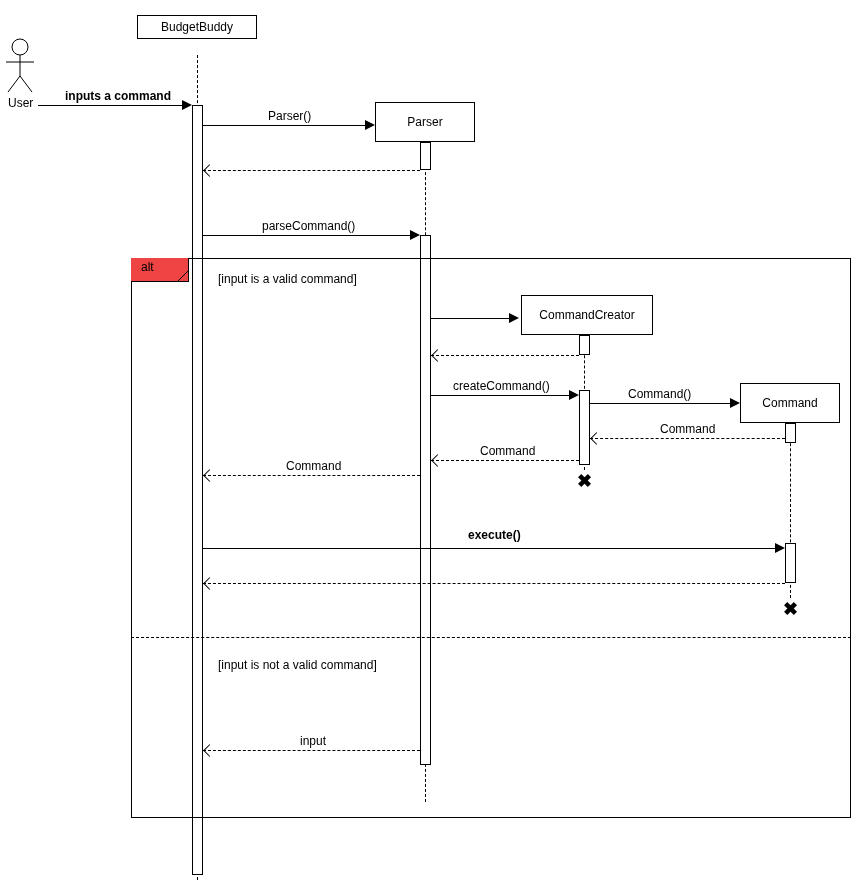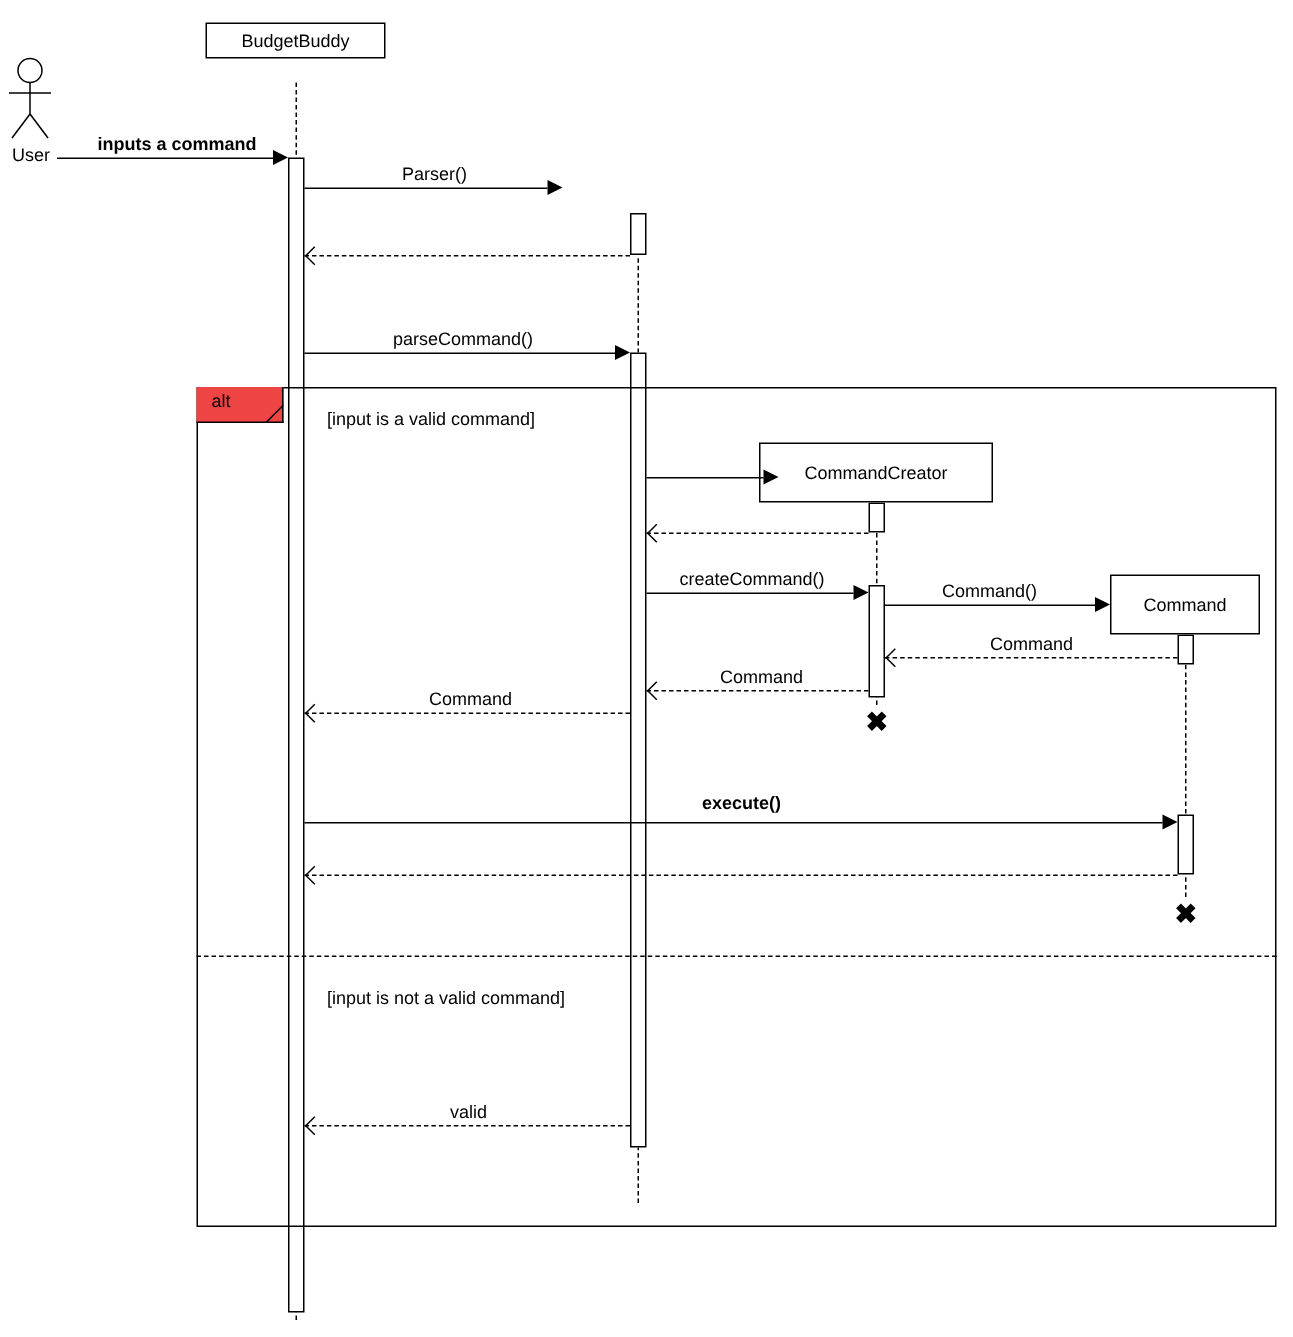--- a/index.html
+++ b/index.html
@@ -110,23 +110,26 @@
       <line x1="18" y1="38" x2="30" y2="54" stroke="#000"></line>
     </svg>
   </div>
   <div class="label" style="left:8px; top:96px;">User</div>
 
   <div class="box" style="left:137px; top:15px; width:120px; height:24px;">
     <span>BudgetBuddy</span>
   </div>
   <div class="lifeline" style="left:197px; top:55px; height:825px;"></div>
 
+  <div class="box" style="left:375px; top:102px; width:100px; height:40px;">
+    <span>Parser</span>
+  </div>
   <div class="lifeline" style="left:425px; top:142px; height:660px;"></div>
 
-  <div class="box" style="left:506px; top:295px; width:156px; height:40px;">
+  <div class="box" style="left:521px; top:295px; width:132px; height:40px;">
     <span>CommandCreator</span>
   </div>
   <div class="lifeline" style="left:584px; top:335px; height:135px;"></div>
 
   <div class="box" style="left:740px; top:383px; width:100px; height:40px;">
     <span>Command</span>
   </div>
   <div class="lifeline" style="left:790px; top:423px; height:175px;"></div>
 
   <div class="activation" style="left:192px; top:105px; width:11px; height:770px;"></div>
@@ -196,15 +199,15 @@
   <div class="hline-dashed" style="left:203px; top:583px; width:582px;"></div>
   <div class="arrow-left-open" style="left:205px; top:579px;"></div>
 
   <div class="destroy" style="left:783px; top:598px;">✖</div>
 
   <div class="hline-dashed" style="left:131px; top:637px; width:720px;"></div>
   <div class="guard" style="left:218px; top:658px;">[input is not a valid command]</div>
 
   <div class="hline-dashed" style="left:203px; top:750px; width:217px;"></div>
   <div class="arrow-left-open" style="left:205px; top:746px;"></div>
-  <div class="label" style="left:300px; top:734px;">valid</div>
+  <div class="label" style="left:300px; top:734px;">input</div>
 
 </div>
 
 </body></html>

